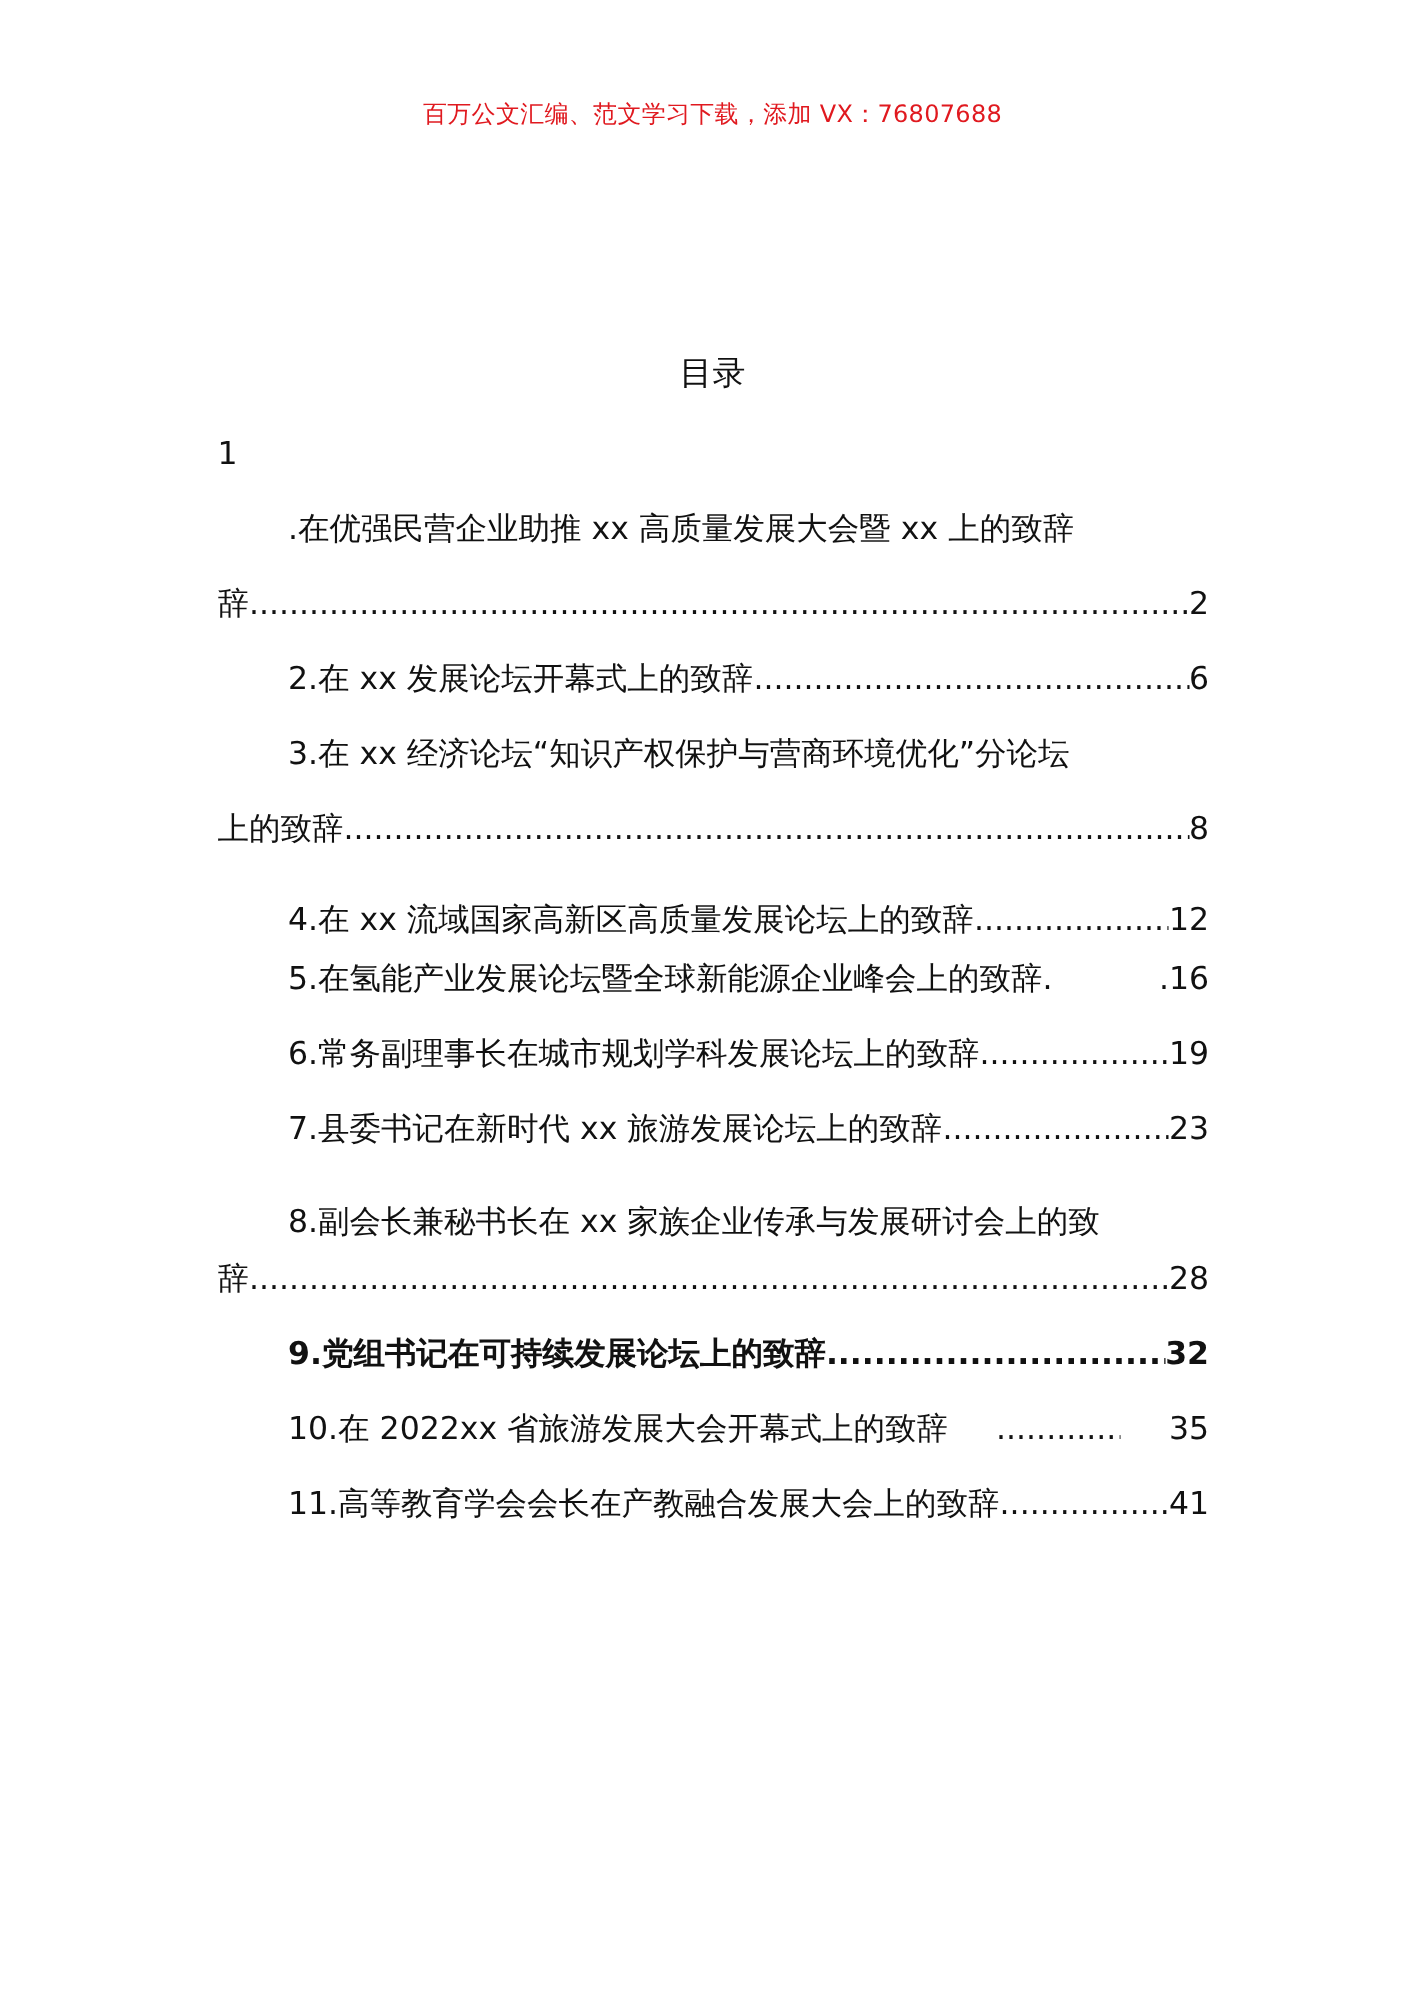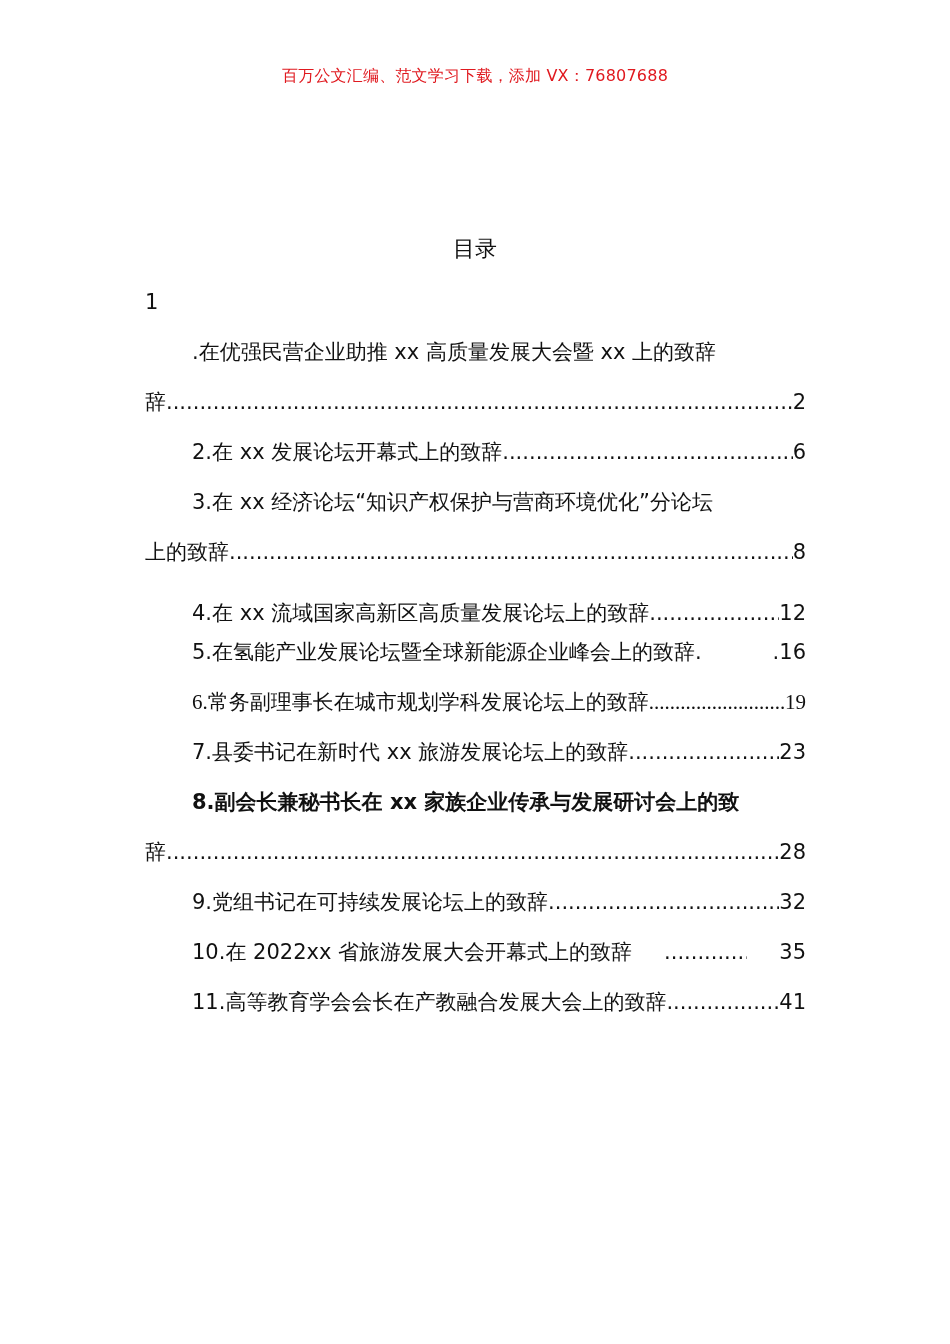--- a/index.html
+++ b/index.html
@@ -58,42 +58,42 @@
     <span class="dots"></span>
     <span class="pg">12</span>
   </div>
 
   <div class="line indent" style="top:350px;">
     <span class="txt">5.在氢能产业发展论坛暨全球新能源企业峰会上的致辞.</span>
     <span class="dots" style="visibility:hidden"></span>
     <span class="pg">.16</span>
   </div>
 
-  <div class="line indent" style="top:400px;font-family:Liberation Serif, serif;">
+  <div class="line indent" style="top:400px;">
     <span class="txt">6.常务副理事长在城市规划学科发展论坛上的致辞</span>
     <span class="dots"></span>
     <span class="pg">19</span>
   </div>
 
   <div class="line indent" style="top:450px;">
     <span class="txt">7.县委书记在新时代 xx 旅游发展论坛上的致辞</span>
     <span class="dots"></span>
     <span class="pg">23</span>
   </div>
 
-  <div class="line indent" style="top:500px;font-weight:bold;">
+  <div class="line indent" style="top:512px;">
     <span class="txt">8.副会长兼秘书长在 xx 家族企业传承与发展研讨会上的致</span>
   </div>
   <div class="line" style="top:550px;">
     <span class="txt">辞</span>
     <span class="dots"></span>
     <span class="pg">28</span>
   </div>
 
-  <div class="line indent" style="top:600px;">
+  <div class="line indent" style="top:600px;font-weight:bold;">
     <span class="txt">9.党组书记在可持续发展论坛上的致辞</span>
     <span class="dots"></span>
     <span class="pg">32</span>
   </div>
 
   <div class="line indent" style="top:650px;gap:32px;">
     <span class="txt">10.在 2022xx 省旅游发展大会开幕式上的致辞</span>
     <span class="dots"></span>
     <span class="pg">35</span>
   </div>

